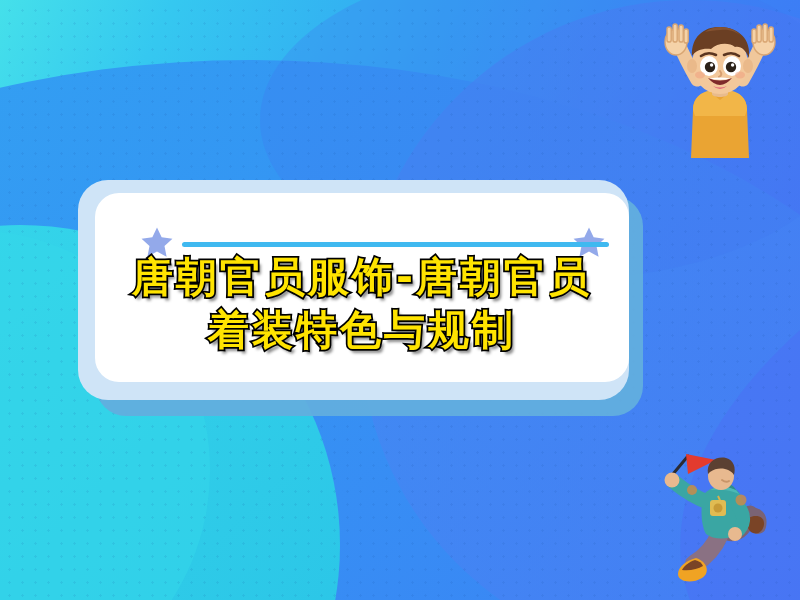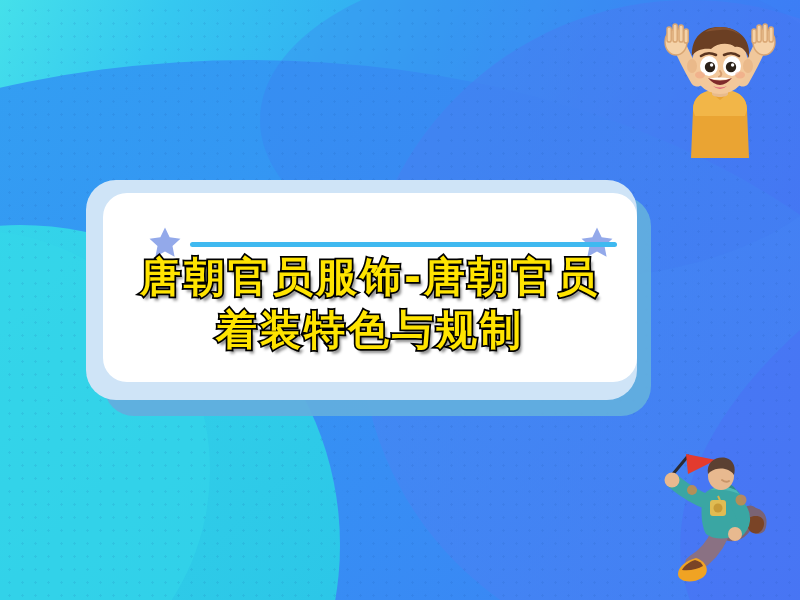--- a/index.html
+++ b/index.html
@@ -34,21 +34,21 @@
     inset: 0;
     pointer-events: none;
     background-image: radial-gradient(rgba(20,70,150,0.10) 1.1px, transparent 1.2px);
     background-size: 13px 13px;
     background-position: 3px 4px;
   }
 
   
   .card-wrap {
     position: absolute;
-    left: 86px;
+    left: 78px;
     top: 180px;
     width: 565px;
     height: 244px;
   }
   .card-shadow {
     position: absolute;
     left: 18px;
     top: 16px;
     width: 547px;
     height: 220px;

